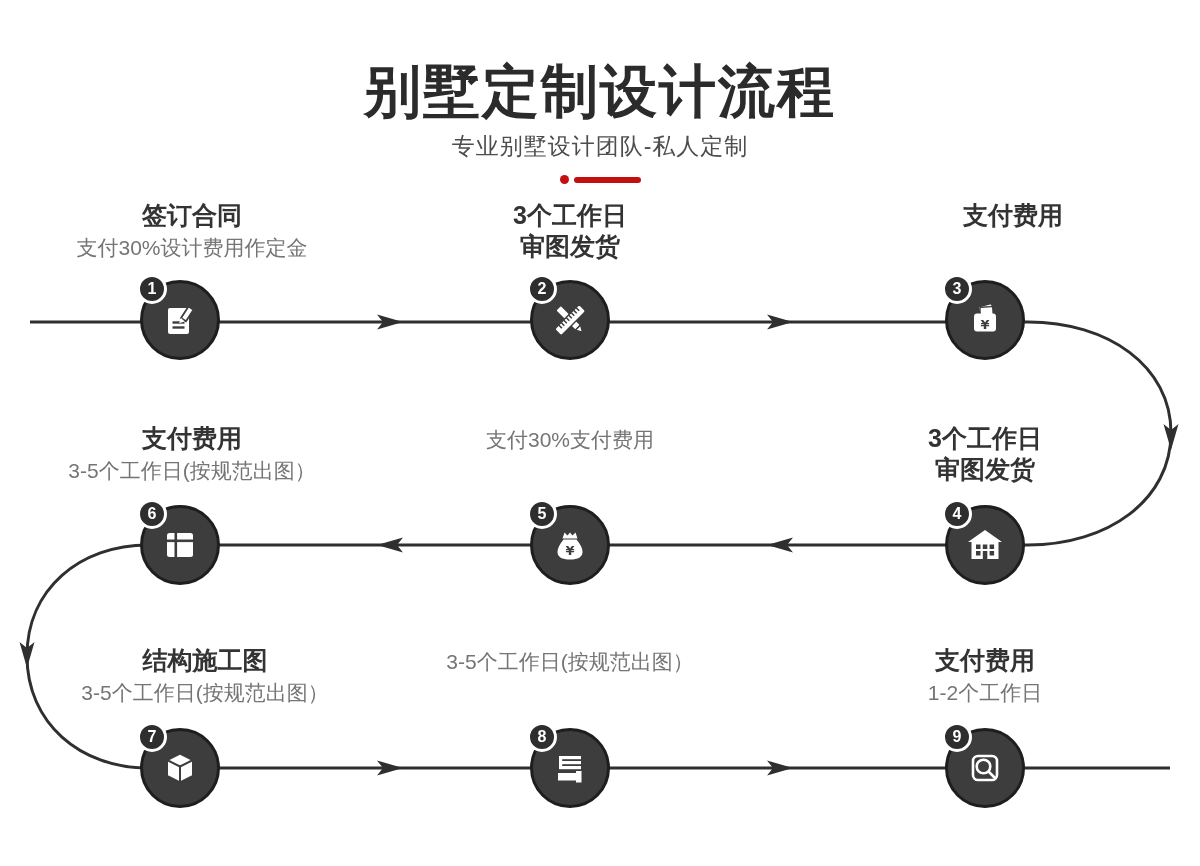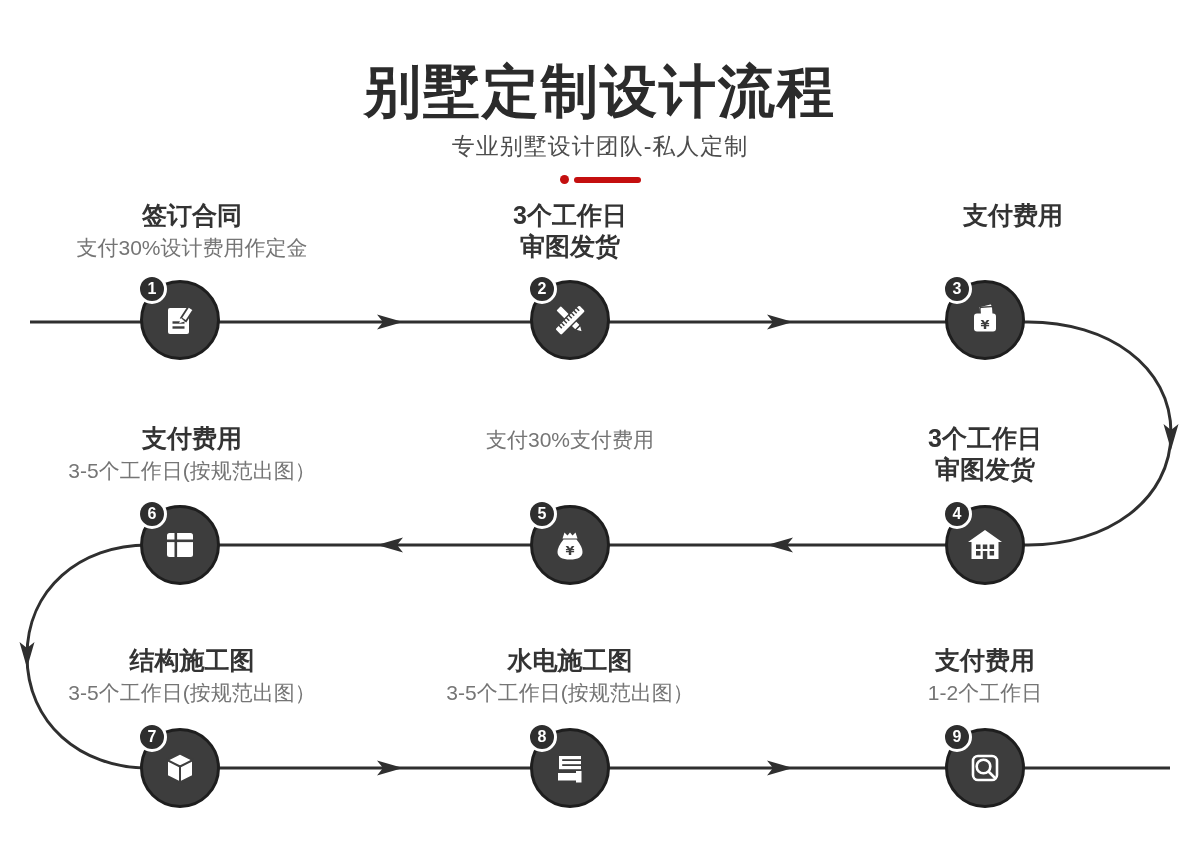--- a/index.html
+++ b/index.html
@@ -83,26 +83,25 @@
     <div class="label-title">3个工作日</div>
     <div class="label-title">审图发货</div>
   </div>
   <div class="label" style="left:390px; top:423px">
     <div class="label-sub">支付30%支付费用</div>
   </div>
   <div class="label" style="left:12px; top:423px">
     <div class="label-title">支付费用</div>
     <div class="label-sub">3-5个工作日(按规范出图）</div>
   </div>
-  <div class="label" style="left:12px; top:645px">
+  <div class="label" style="left:25px; top:645px">
     <div class="label-title">结构施工图</div>
     <div class="label-sub">3-5个工作日(按规范出图）</div>
   </div>
   <div class="label" style="left:390px; top:645px">
-    <div class="label-title">水电施工图</div>
     <div class="label-sub">3-5个工作日(按规范出图）</div>
   </div>
   <div class="label" style="left:805px; top:645px">
     <div class="label-title">支付费用</div>
     <div class="label-sub">1-2个工作日</div>
   </div>
 
   <div class="node" style="left:140px; top:280px">
     <div class="badge">1</div>
     <svg class="icon" width="40" height="40" viewBox="0 0 40 40">

